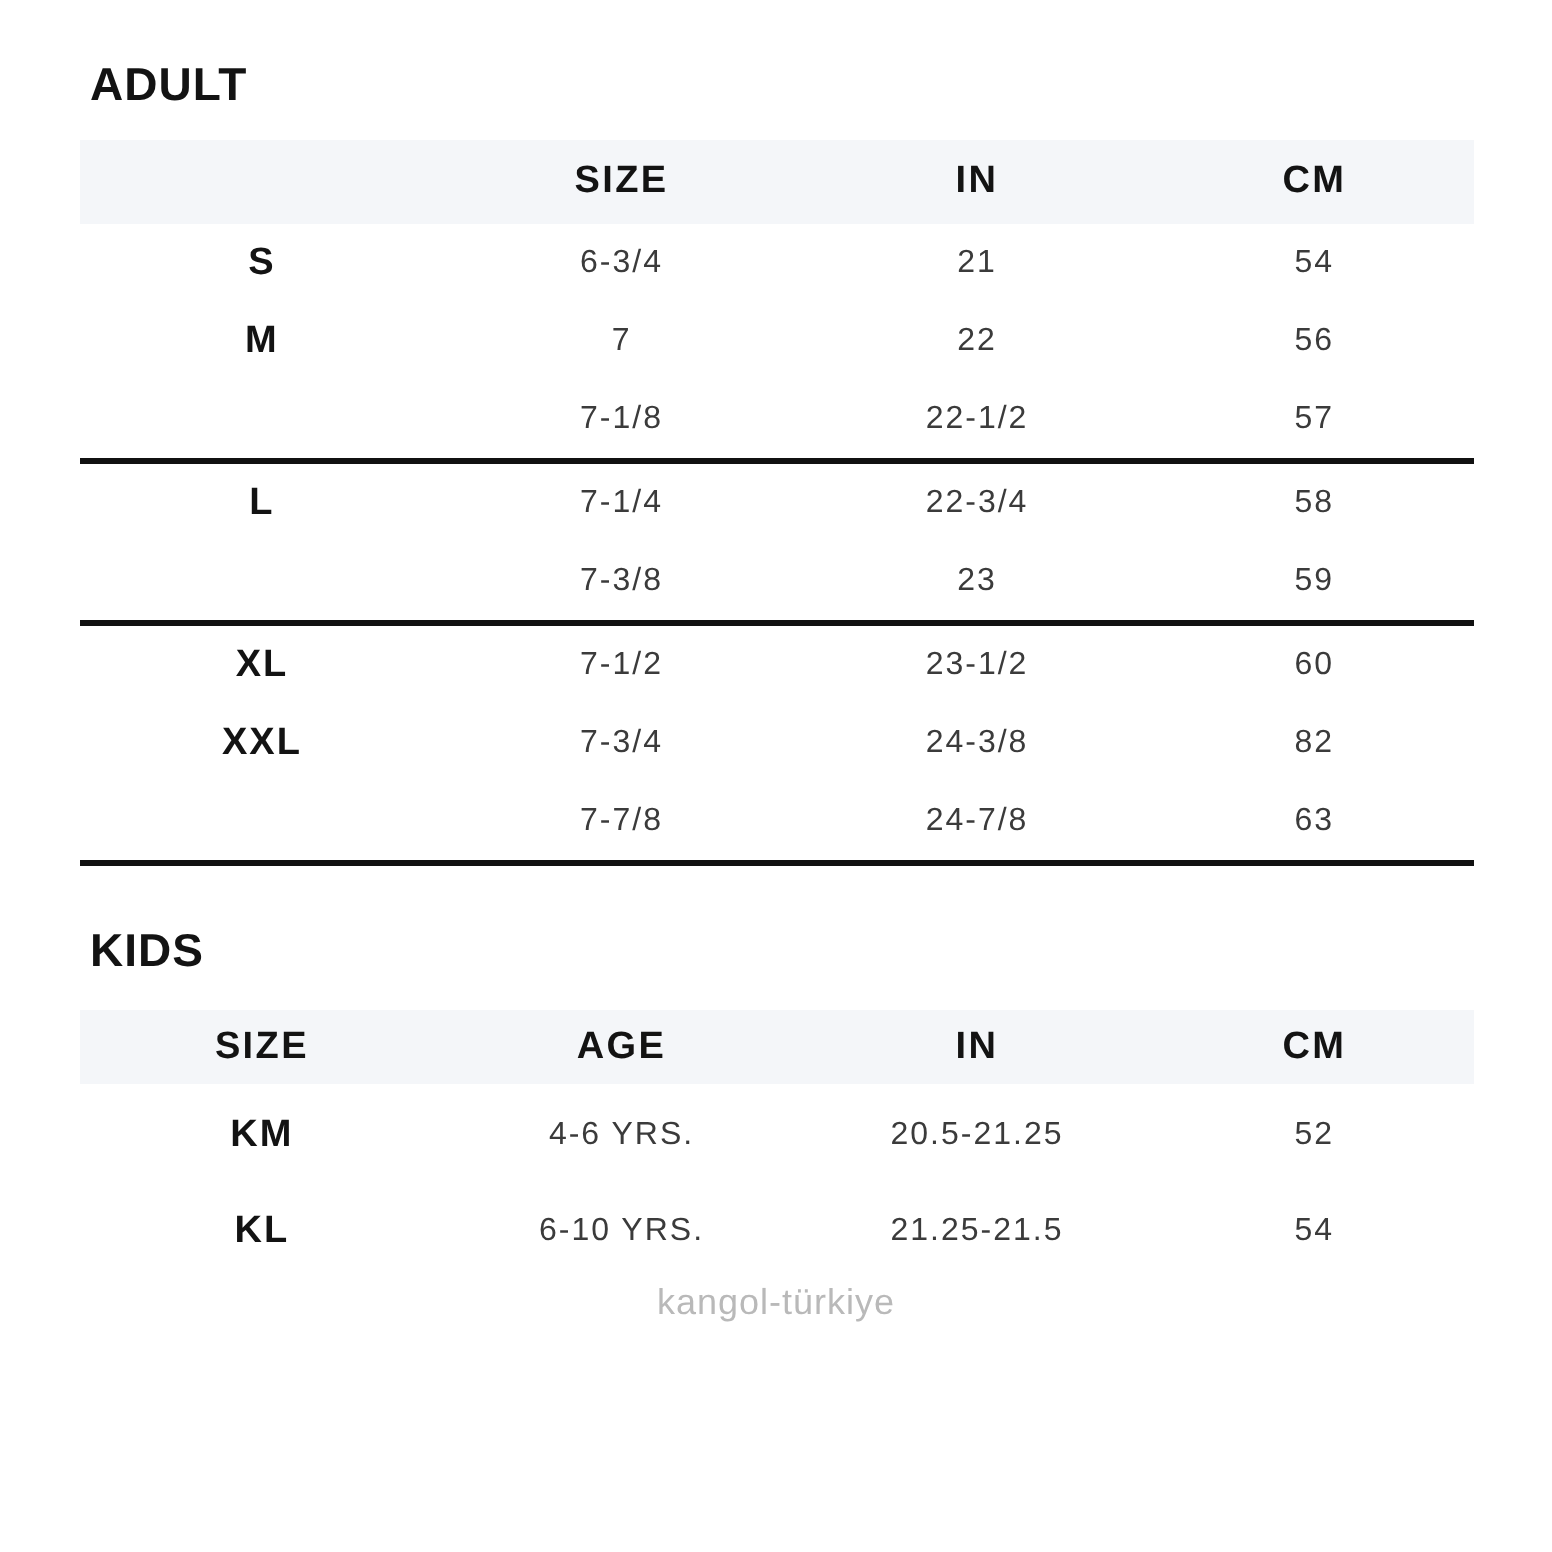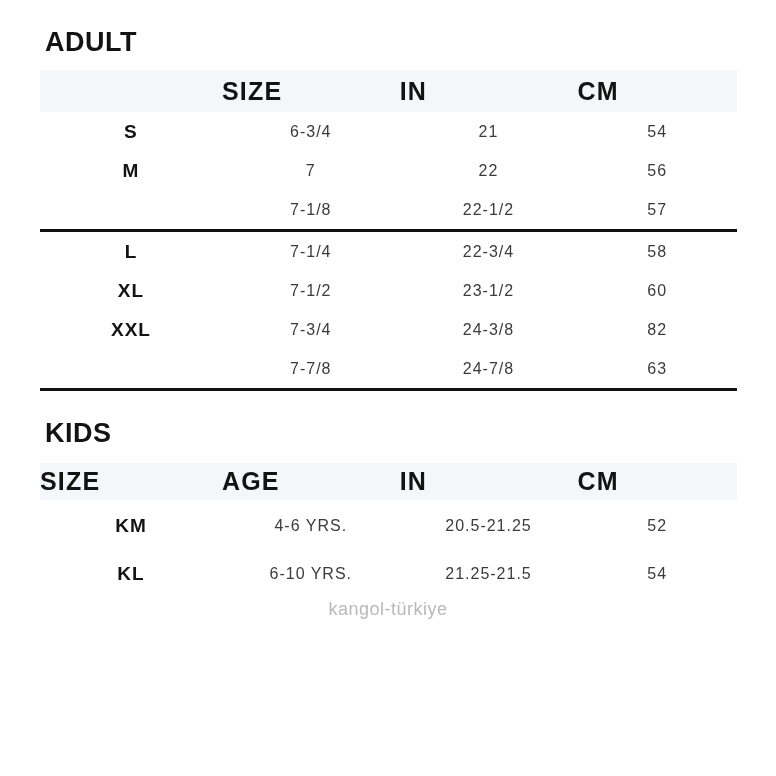--- a/index.html
+++ b/index.html
@@ -10,21 +10,21 @@
   body {
     width: 776px;
     height: 776px;
     overflow: hidden;
     font-family: "Liberation Sans", sans-serif;
     color: #1d1d1d;
     -webkit-font-smoothing: antialiased;
   }
   .section-title {
     margin: 28px 0 0 45px;
-    font-size: 27px;
+    font-size: 23px;
     line-height: 28px;
     font-weight: 800;
     letter-spacing: 0.5px;
     color: #131313;
   }
   .section-title.kids { }
 
   table.size-table {
     margin: 14px 0 0 40px;
     width: 697px;
@@ -34,25 +34,25 @@
   table.size-table.kids { margin-top: 16px; }
 
   col.c1 { width: 26.1%; }
   col.c2 { width: 25.5%; }
   col.c3 { width: 25.5%; }
   col.c4 { width: 22.9%; }
 
   thead th {
     background: #f4f6f9;
     height: 42px;
-    font-size: 25px;
+    font-size: 19px;
     font-weight: 700;
     letter-spacing: 1.2px;
     color: #131313;
-    text-align: left;
+    text-align: center;
     vertical-align: middle;
     padding: 0;
   }
   table.kids thead th { height: 37px; }
 
   tbody td {
     height: 39px;
     text-align: center;
     vertical-align: middle;
     font-size: 16px;
@@ -118,20 +118,26 @@
       <td>7-1/8</td>
       <td>22-1/2</td>
       <td>57</td>
     </tr>
     <tr>
       <td class="row-label">L</td>
       <td>7-1/4</td>
       <td>22-3/4</td>
       <td>58</td>
     </tr>
+    <tr class="group-end">
+      <td class="row-label"></td>
+      <td>7-3/8</td>
+      <td>23</td>
+      <td>59</td>
+    </tr>
     <tr>
       <td class="row-label">XL</td>
       <td>7-1/2</td>
       <td>23-1/2</td>
       <td>60</td>
     </tr>
     <tr>
       <td class="row-label">XXL</td>
       <td>7-3/4</td>
       <td>24-3/8</td>

